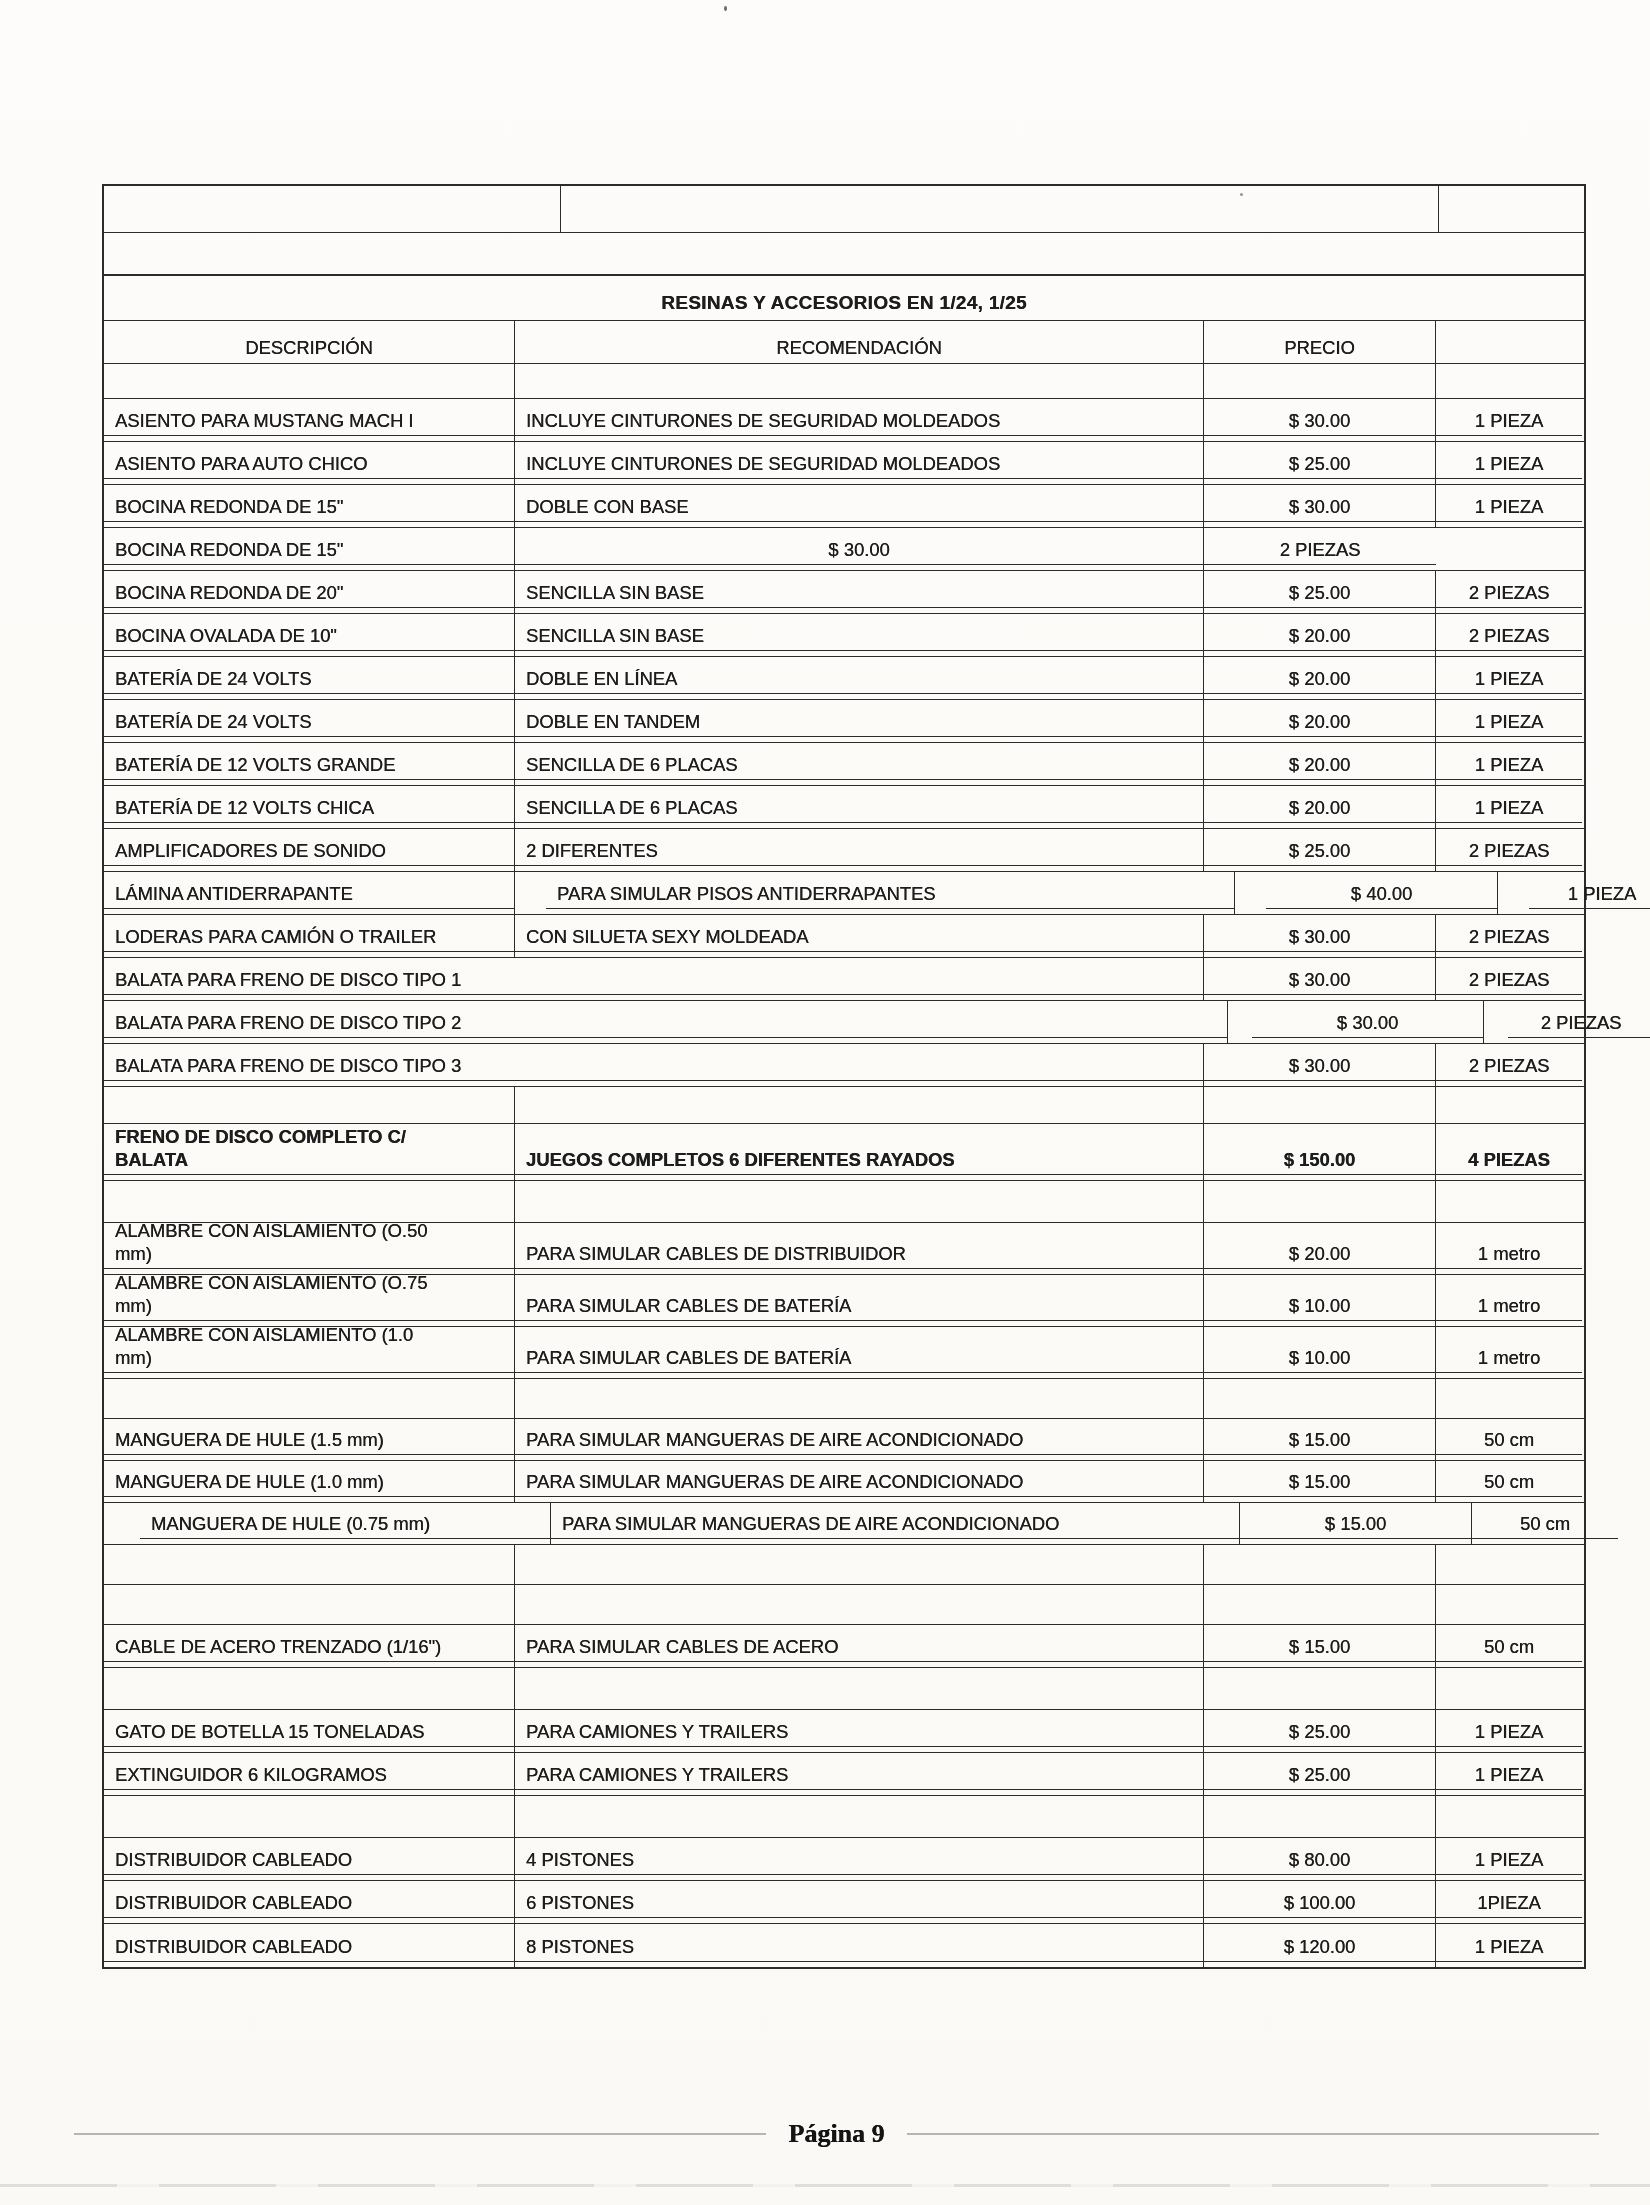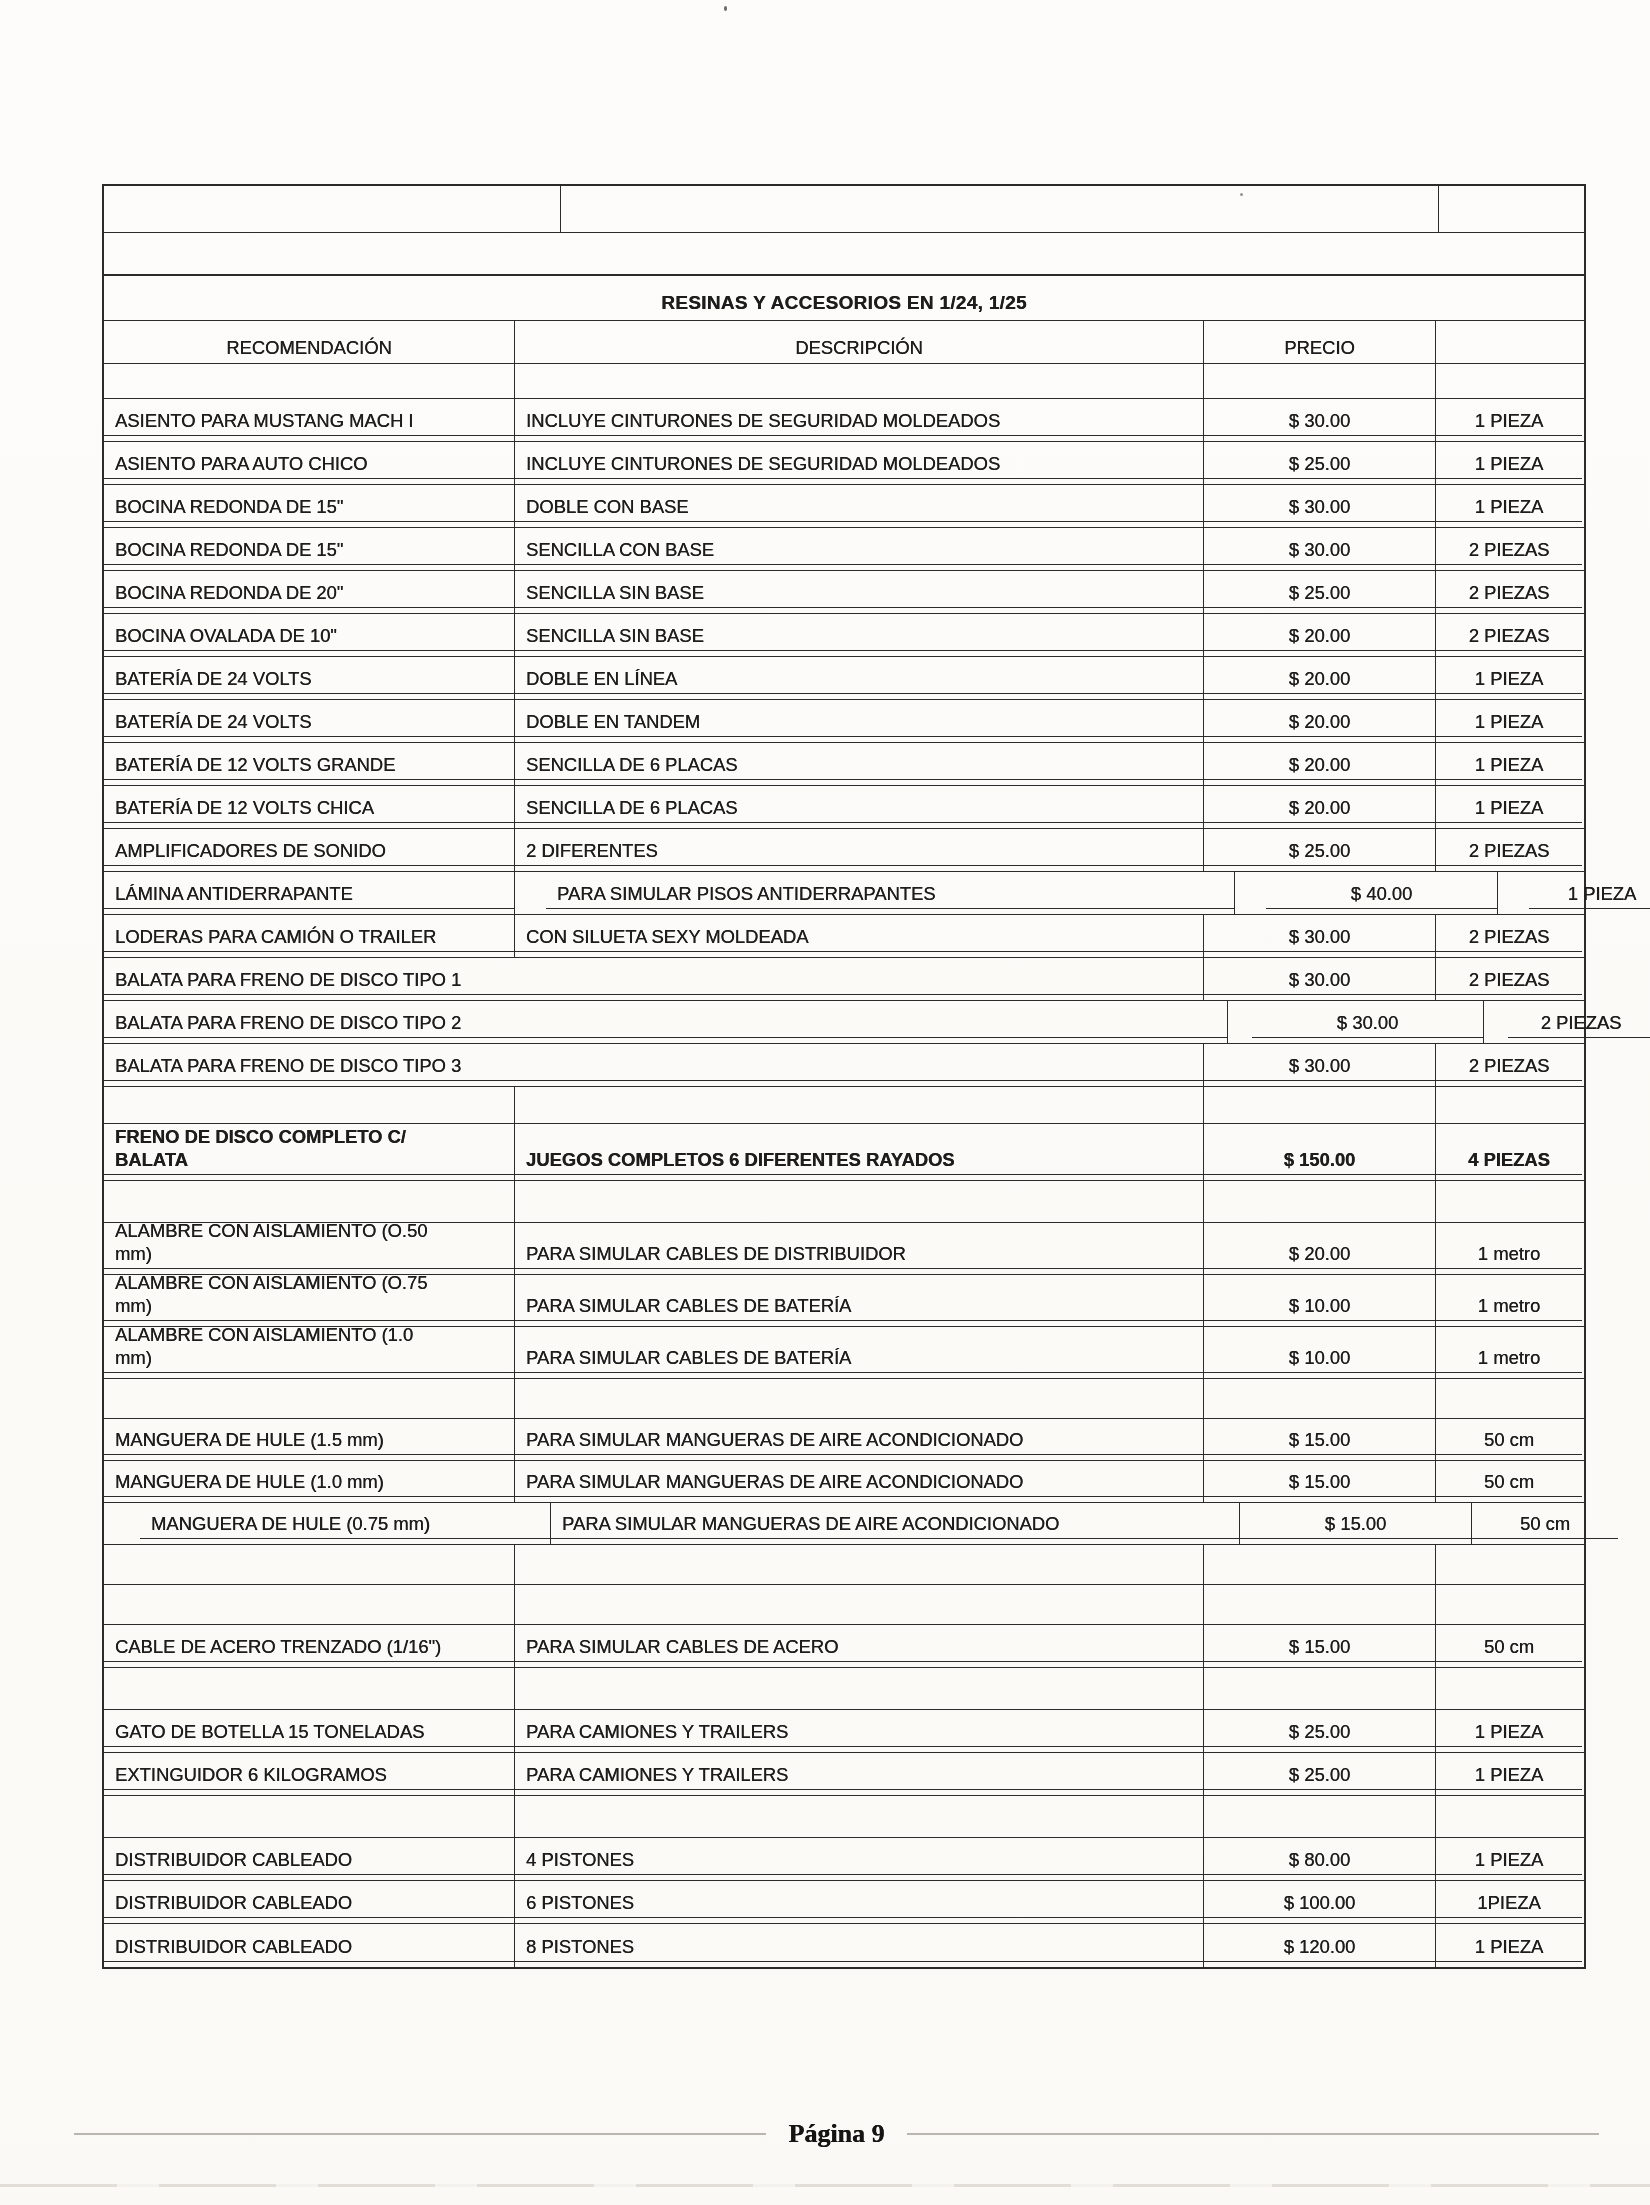--- a/index.html
+++ b/index.html
@@ -79,26 +79,26 @@
         <div class="cell"></div>
         <div class="cell"></div>
         <div class="cell"></div>
       </div>
       <div class="row gap" style="height: 43px;"></div>
       <div class="row title" style="height: 45px;">
         <div class="title-text">RESINAS Y ACCESORIOS EN 1/24, 1/25</div>
       </div>
       <div class="row head" style="height: 43px;">
         <div class="cell center">
+          <div class="txt">DESCRIPCIÓN</div>
+        </div>
+        <div class="cell center">
           <div class="txt">RECOMENDACIÓN</div>
         </div>
         <div class="cell center">
-          <div class="txt">DESCRIPCIÓN</div>
-        </div>
-        <div class="cell center">
           <div class="txt">PRECIO</div>
         </div>
         <div class="cell center"></div>
       </div>
       <div class="row thin" style="height: 35px;">
         <div class="cell"></div>
         <div class="cell"></div>
         <div class="cell"></div>
         <div class="cell"></div>
       </div>
@@ -140,23 +140,20 @@
         <div class="cell center">
           <div class="txt">$ 30.00</div>
         </div>
         <div class="cell center">
           <div class="txt">1 PIEZA</div>
         </div>
       </div>
       <div class="row item" style="height: 43px;">
         <div class="cell desc">
           <div class="txt">BOCINA REDONDA DE 15"</div>
-        </div>
-        <div class="cell rec">
-          <div class="txt">SENCILLA CON BASE</div>
         </div>
         <div class="cell center">
           <div class="txt">$ 30.00</div>
         </div>
         <div class="cell center">
           <div class="txt">2 PIEZAS</div>
         </div>
       </div>
       <div class="row item" style="height: 43px;">
         <div class="cell desc">

